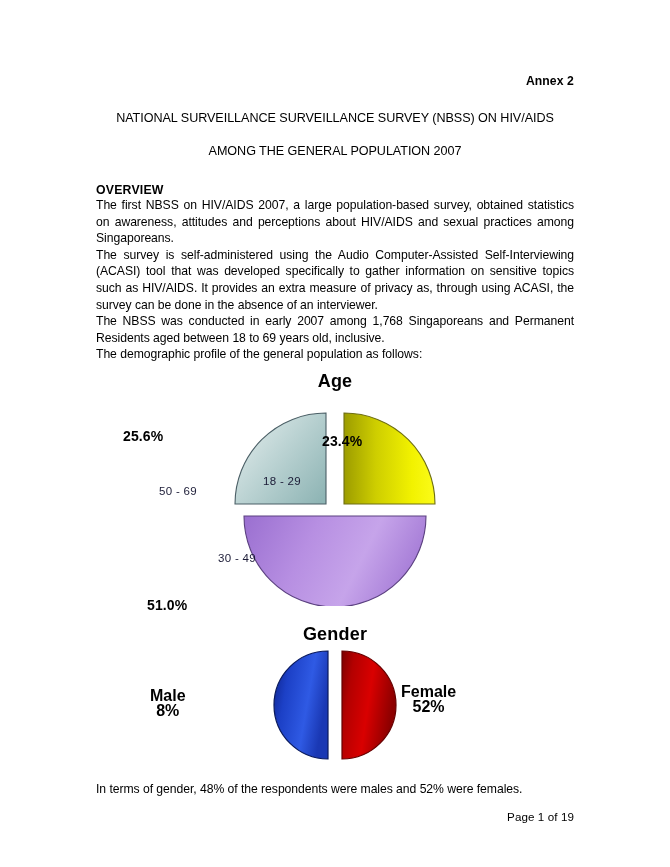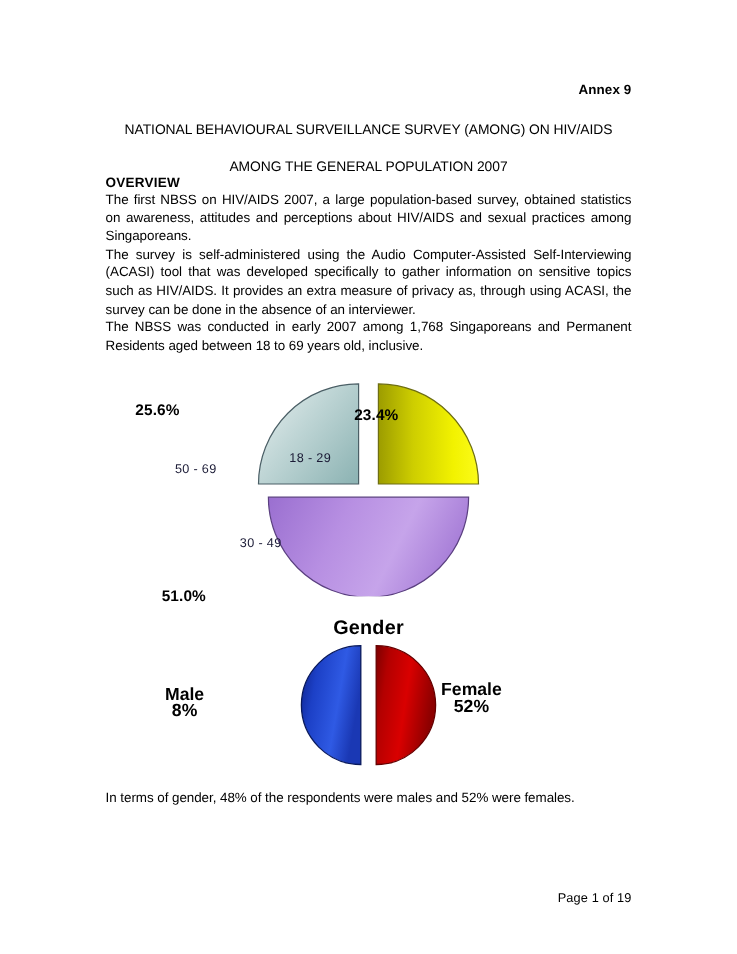--- a/index.html
+++ b/index.html
@@ -37,20 +37,21 @@
     text-align: center;
     font-size: 12.6px;
     line-height: 16.5px;
     margin-top: 5px;
     letter-spacing: -0.05px;
     white-space: pre-line;
   }
   .section-heading {
     font-size: 12.3px;
     font-weight: bold;
+    margin-top: 24px;
     letter-spacing: .2px;
   }
 
   
   p.body {
     font-size: 12.2px;
     line-height: 16.6px;
     text-align: justify;
     margin: 0;
     letter-spacing: -0.05px;
@@ -120,34 +121,36 @@
     bottom: 44px;
     font-size: 11.6px;
     letter-spacing: .1px;
   }
 </style>
 </head>
 <body>
 
 <div class="page">
 
-  <div class="annex">Annex 9</div>
+  <div class="annex">Annex 2</div>
 
   <div class="doc-title">
-    <span>NATIONAL BEHAVIOURAL SURVEILLANCE SURVEY (AMONG) ON HIV/AIDS</span><br>
+    <span>NATIONAL SURVEILLANCE SURVEILLANCE SURVEY (NBSS) ON HIV/AIDS</span><br>
     <span>AMONG THE GENERAL POPULATION 2007</span>
   </div>
 
   <div class="section-heading">OVERVIEW</div>
 
   <p class="body gap-22">The first NBSS on HIV/AIDS 2007, a large population-based survey, obtained statistics on awareness, attitudes and perceptions about HIV/AIDS and sexual practices among Singaporeans.</p>
   <p class="body gap-20">The survey is self-administered using the Audio Computer-Assisted Self-Interviewing (ACASI) tool that was developed specifically to gather information on sensitive topics such as HIV/AIDS. It provides an extra measure of privacy as, through using ACASI, the survey can be done in the absence of an interviewer.</p>
   <p class="body gap-20">The NBSS was conducted in early 2007 among 1,768 Singaporeans and Permanent Residents aged between 18 to 69 years old, inclusive.</p>
+  <p class="body gap-19">The demographic profile of the general population as follows:</p>
 
   <div class="chart-block" style="margin-top:8px;">
+    <div class="chart-title">Age</div>
 
     <div id="age-chart-area">
       <svg class="pie-wrap" viewBox="0 0 478 212" preserveAspectRatio="xMidYMid meet">
         <defs>
           <linearGradient id="gradYellow" x1="0" y1="0" x2="1" y2="0">
             <stop offset="0%" stop-color="#9c9c00"></stop>
             <stop offset="35%" stop-color="#cece00"></stop>
             <stop offset="75%" stop-color="#f2f200"></stop>
             <stop offset="100%" stop-color="#fbfb1a"></stop>
           </linearGradient>

